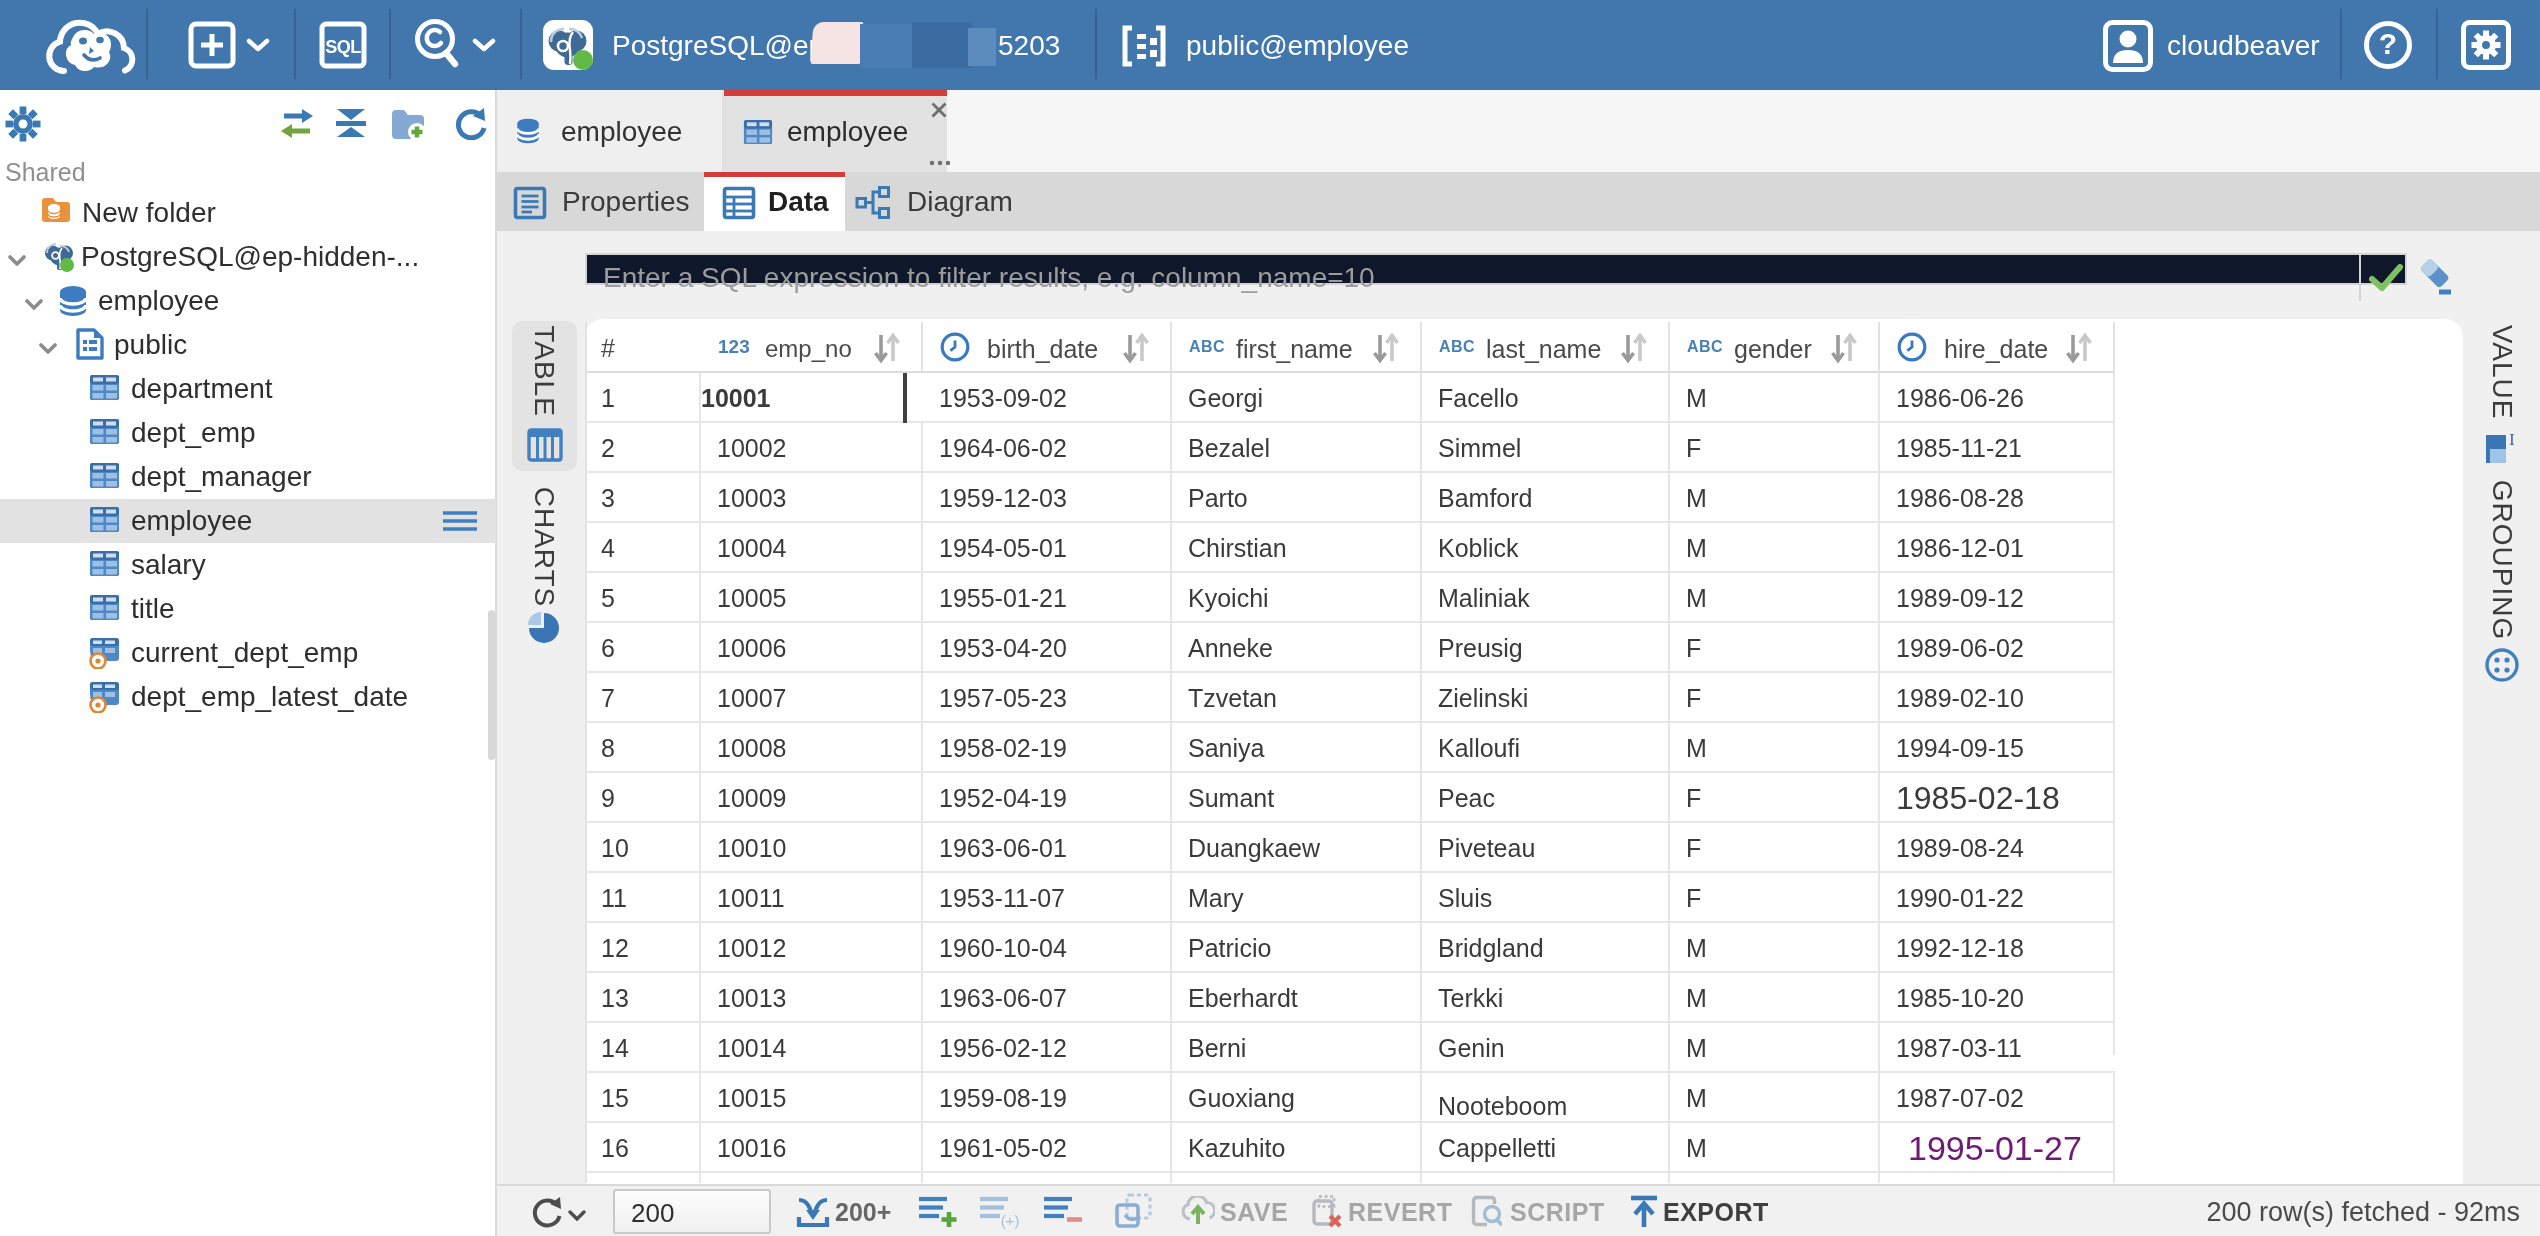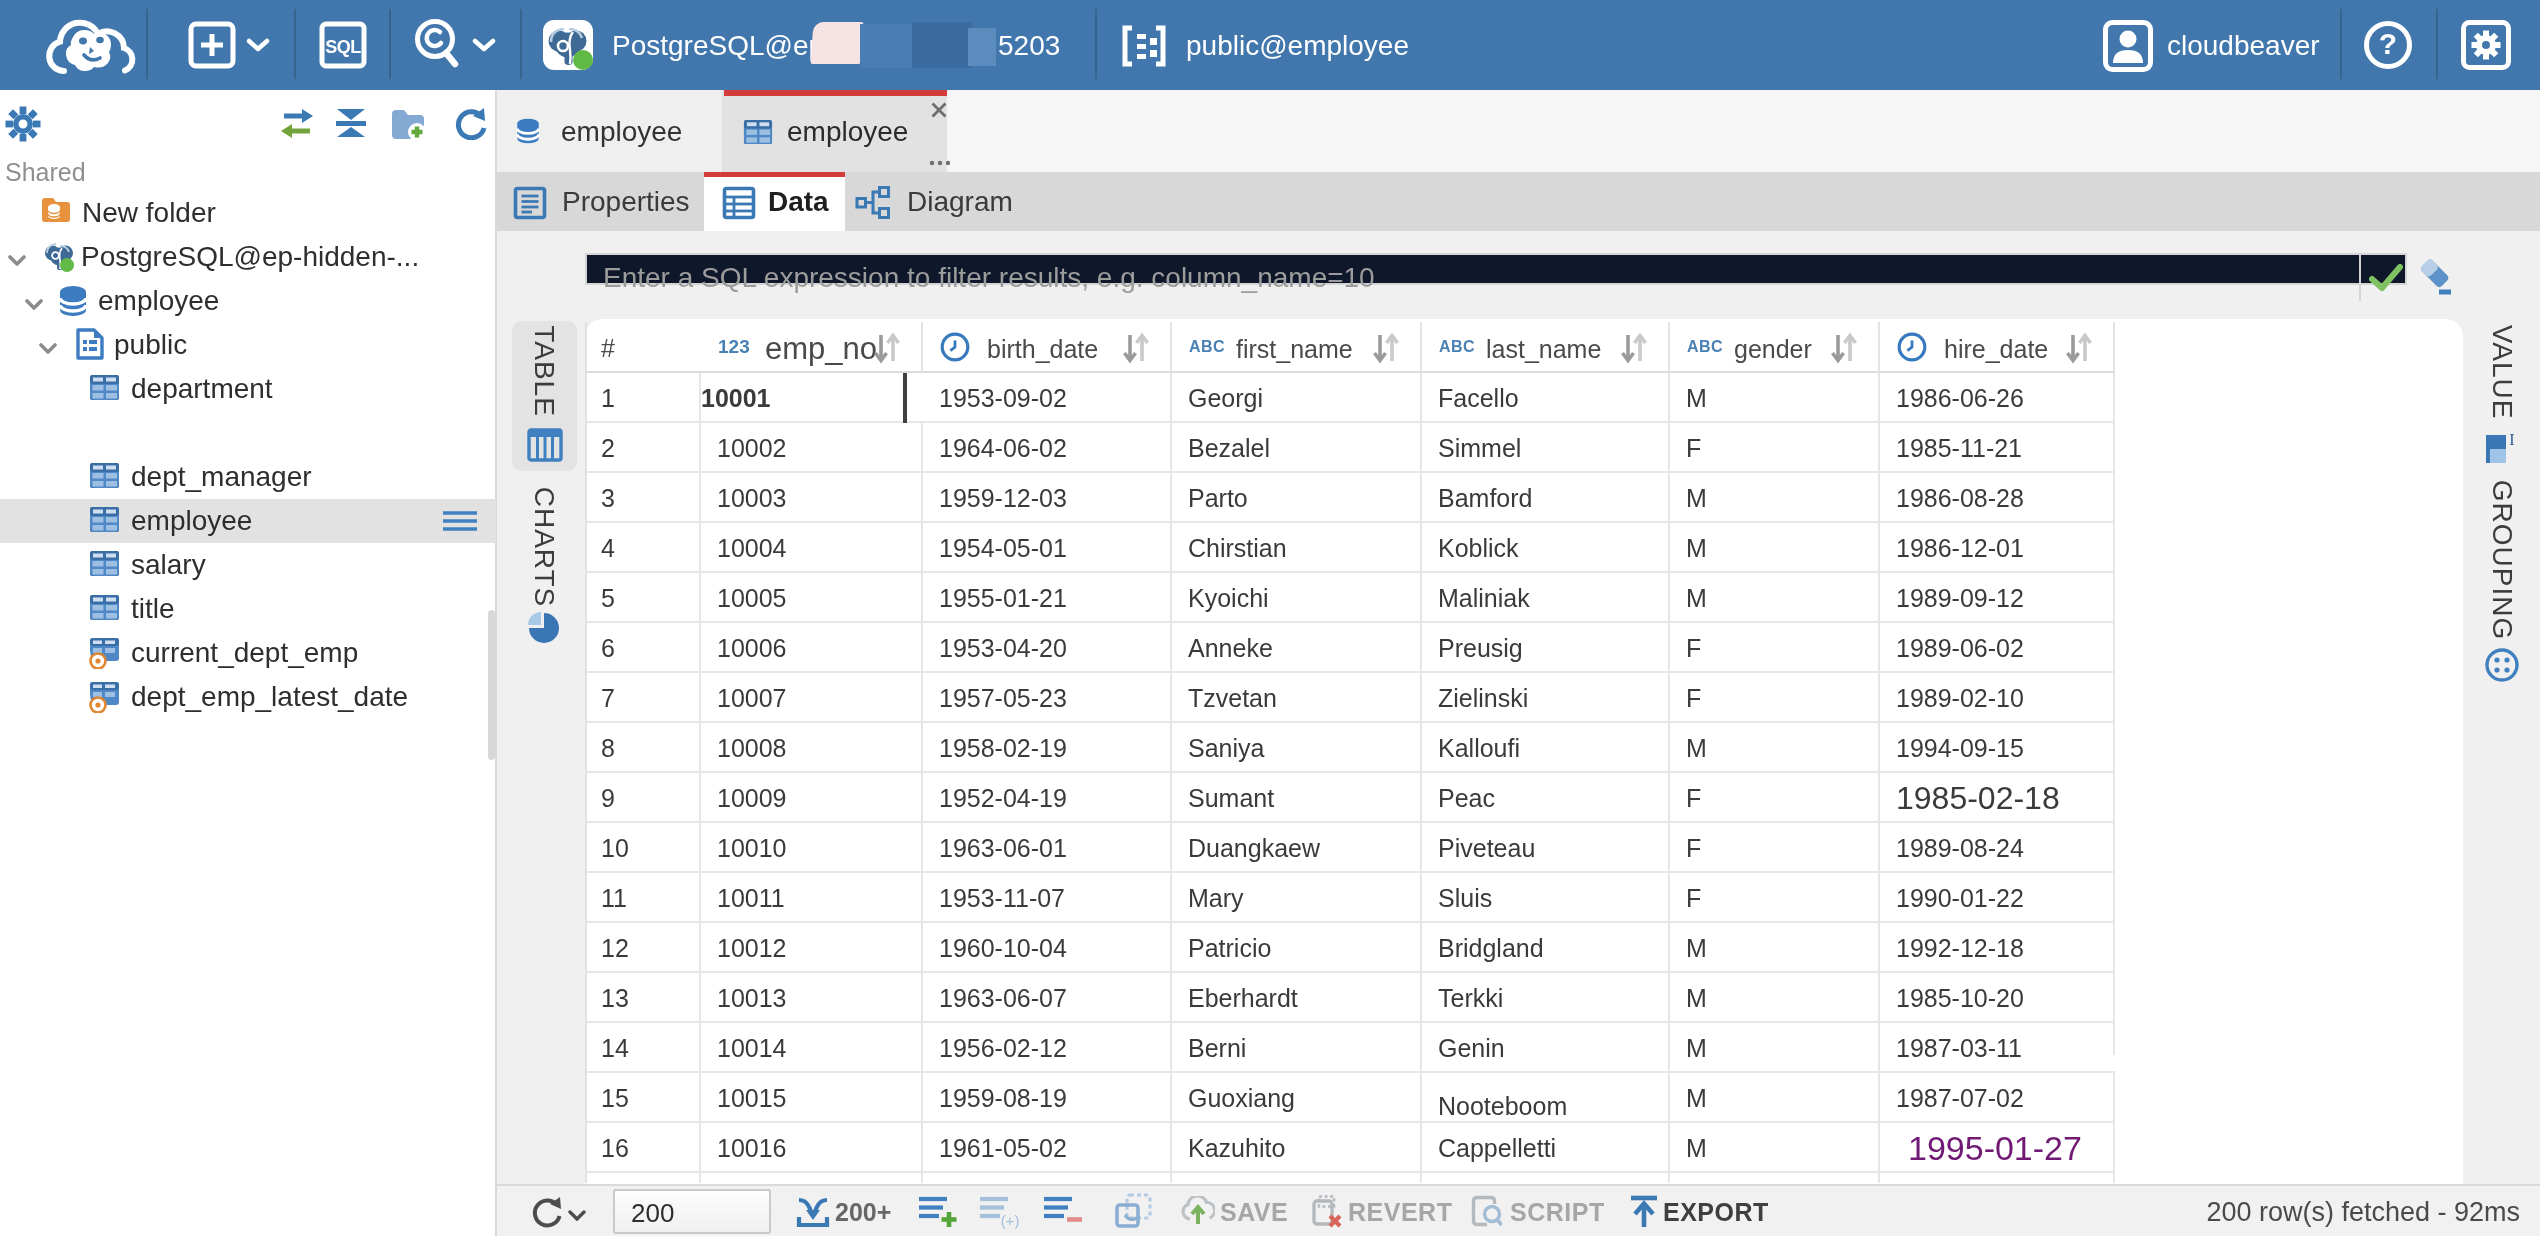--- a/index.html
+++ b/index.html
@@ -201,20 +201,36 @@
 <rect x="3.5" y="13" width="11" height="5.5" fill="#9dbfe2"></rect>
             <rect x="17" y="13" width="11" height="5.5" fill="#9dbfe2"></rect>
 <rect x="3.5" y="21" width="11" height="5.5" fill="#9dbfe2"></rect>
             <rect x="17" y="21" width="11" height="5.5" fill="#9dbfe2"></rect>
 <rect x="4" y="5.5" width="10" height="4" fill="#cfdff1"></rect>
             <rect x="17" y="5.5" width="10" height="4" fill="#cfdff1"></rect>
 </g>
         </svg></div>
       <div style="position:absolute;left:131px;top:5px;color:#2e2e2e;font-size:28px;line-height:34px;white-space:nowrap;">department</div>
     </div>
+    <div style="position:absolute;left:0px;top:321px;width:496px;height:44px;">
+      <div style="position:absolute;left:89px;top:5px;"><svg width="31" height="31" viewBox="0 0 31 31" style="">
+<g transform="scale(1.0)">
+<rect x="1" y="3" width="29" height="25" rx="3" fill="#functional"></rect>
+<rect x="1" y="3" width="29" height="25" rx="3" fill="#4e88c6"></rect>
+<rect x="1" y="3" width="29" height="9" rx="3" fill="#3a6ea7"></rect>
+<rect x="3.5" y="13" width="11" height="5.5" fill="#9dbfe2"></rect>
+            <rect x="17" y="13" width="11" height="5.5" fill="#9dbfe2"></rect>
+<rect x="3.5" y="21" width="11" height="5.5" fill="#9dbfe2"></rect>
+            <rect x="17" y="21" width="11" height="5.5" fill="#9dbfe2"></rect>
+<rect x="4" y="5.5" width="10" height="4" fill="#cfdff1"></rect>
+            <rect x="17" y="5.5" width="10" height="4" fill="#cfdff1"></rect>
+</g>
+        </svg></div>
+      <div style="position:absolute;left:131px;top:5px;color:#2e2e2e;font-size:28px;line-height:34px;white-space:nowrap;">dept_emp</div>
+    </div>
     <div style="position:absolute;left:0px;top:365px;width:496px;height:44px;">
       <div style="position:absolute;left:89px;top:5px;"><svg width="31" height="31" viewBox="0 0 31 31" style="">
 <g transform="scale(1.0)">
 <rect x="1" y="3" width="29" height="25" rx="3" fill="#functional"></rect>
 <rect x="1" y="3" width="29" height="25" rx="3" fill="#4e88c6"></rect>
 <rect x="1" y="3" width="29" height="9" rx="3" fill="#3a6ea7"></rect>
 <rect x="3.5" y="13" width="11" height="5.5" fill="#9dbfe2"></rect>
             <rect x="17" y="13" width="11" height="5.5" fill="#9dbfe2"></rect>
 <rect x="3.5" y="21" width="11" height="5.5" fill="#9dbfe2"></rect>
             <rect x="17" y="21" width="11" height="5.5" fill="#9dbfe2"></rect>
@@ -457,21 +473,21 @@
 </g>
         </svg></div>
     </div>
     <div style="position:absolute;left:88px;top:91px;width:1532px;height:862px;overflow:hidden;">
       <div style="position:absolute;left:0px;top:0px;width:1530px;height:51px;border-bottom:2px solid #dcdcdc;border-left:0px;">
         <div style="position:absolute;left:0px;top:0px;width:116px;height:51px;">
           <div style="position:absolute;left:16px;top:11px;color:#4a4a4a;font-size:25px;line-height:30px;">#</div>
         </div>
         <div style="position:absolute;left:116px;top:0px;width:222px;height:51px;border-right:2px solid #e2e2e2;">
           <div style="position:absolute;left:17px;top:10px;"><span style="color:#4981b4;font-size:19px;font-weight:700;line-height:30px;">123</span></div>
-          <div style="position:absolute;left:64px;top:12px;color:#4a4a4a;font-size:31px;line-height:30px;white-space:nowrap;">emp_no</div>
+          <div style="position:absolute;left:64px;top:12px;color:#4a4a4a;font-size:24px;line-height:30px;white-space:nowrap;">emp_no</div>
           <div style="position:absolute;left:172px;top:9px;width:28px;height:34px;"><svg width="28" height="34" viewBox="0 0 28 34" style="">
 <g>
 <line x1="8" y1="4" x2="8" y2="27" stroke="#9a9a9a" stroke-width="3.6"></line>
 <polyline points="2.5,22 8,29.5 13.5,22" fill="none" stroke="#9a9a9a" stroke-width="3.6" stroke-linejoin="miter"></polyline>
 <line x1="20" y1="30" x2="20" y2="7" stroke="#c9c9c9" stroke-width="3.6"></line>
 <polyline points="14.5,12 20,4.5 25.5,12" fill="none" stroke="#c9c9c9" stroke-width="3.6"></polyline>
 </g>
             </svg></div>
         </div>
         <div style="position:absolute;left:338px;top:0px;width:249px;height:51px;border-right:2px solid #e2e2e2;">

